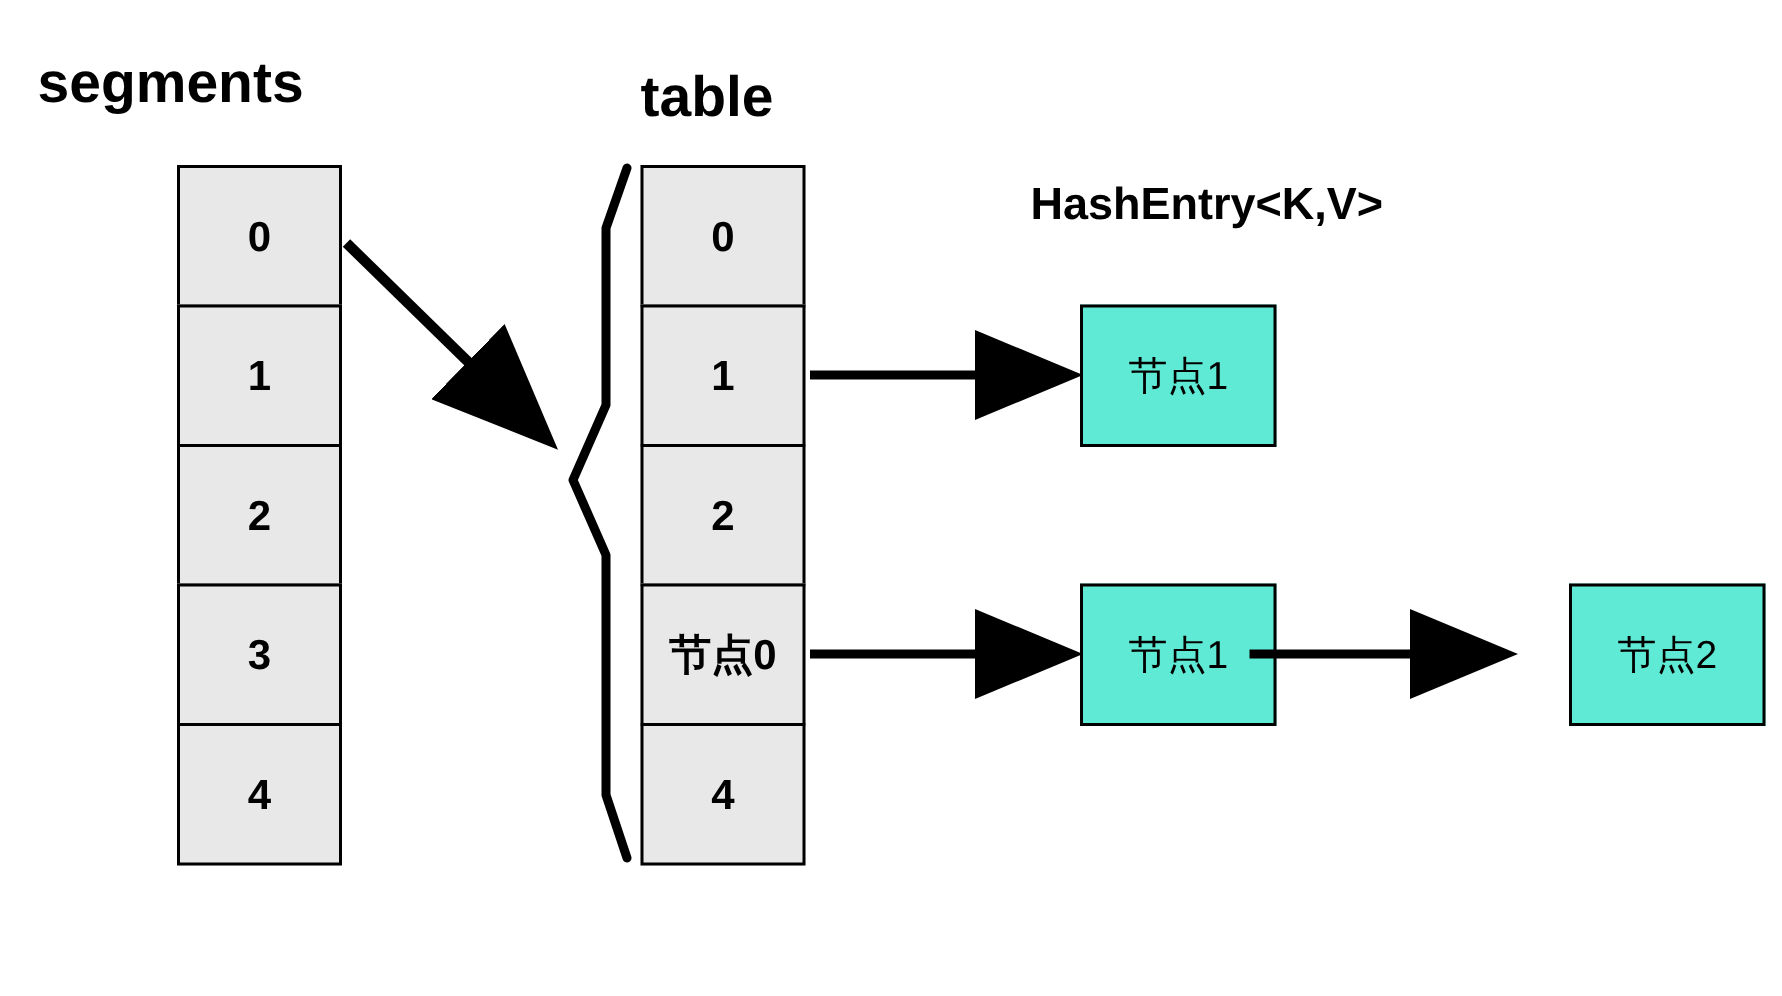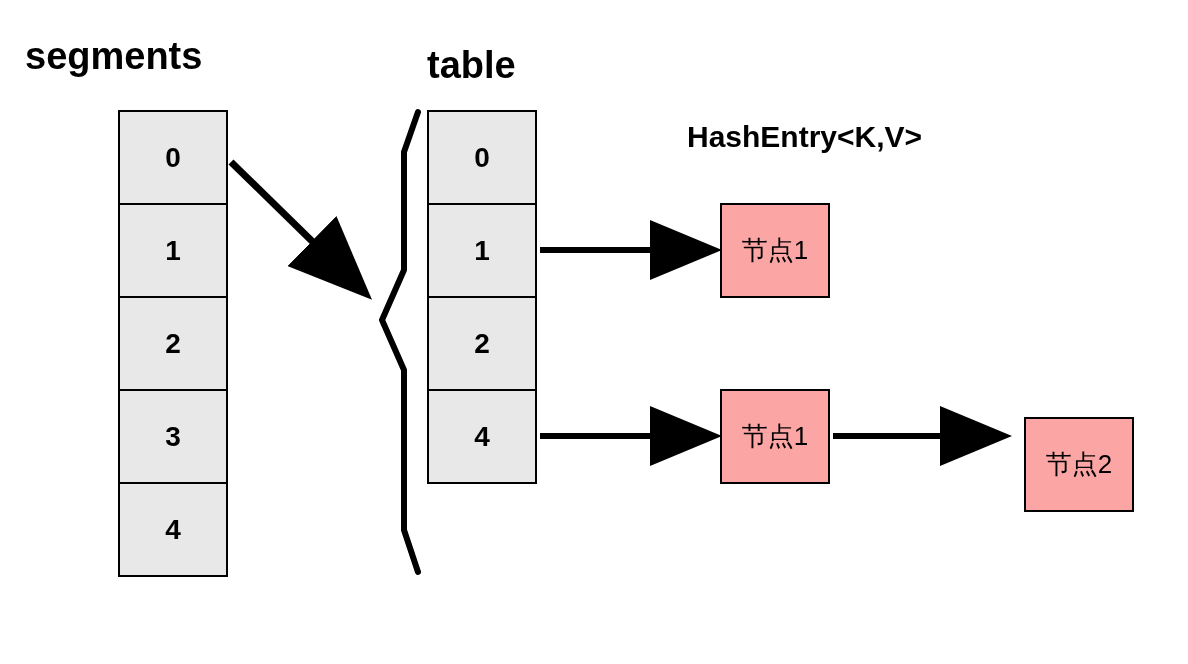--- a/index.html
+++ b/index.html
@@ -35,23 +35,23 @@
       justify-content: center;
       font-size: 28px;
       font-weight: bold;
       margin-top: -2px;
     }
     .cell:first-child {
       margin-top: 0;
     }
     .node-box {
       position: absolute;
-      width: 110px;
+      width: 131px;
       height: 95px;
-      background: #fca5a5;
+      background: #5eead4;
       border: 2px solid #000;
       display: flex;
       align-items: center;
       justify-content: center;
       font-size: 26px;
       font-weight: normal;
     }
     .entry-label {
       position: absolute;
       font-size: 30px;
@@ -79,27 +79,28 @@
   <div class="cell">1</div>
   <div class="cell">2</div>
   <div class="cell">3</div>
   <div class="cell">4</div>
 </div>
 
 <div class="column" style="left:427px; top:110px;">
   <div class="cell">0</div>
   <div class="cell">1</div>
   <div class="cell">2</div>
+  <div class="cell">节点0</div>
   <div class="cell">4</div>
 </div>
 
 <div class="node-box" style="left:720px; top:203px;">节点1</div>
 
 <div class="node-box" style="left:720px; top:389px;">节点1</div>
-<div class="node-box" style="left:1024px; top:389px;margin-top:28px;">节点2</div>
+<div class="node-box" style="left:1046px; top:389px;">节点2</div>
 
 <svg class="overlay">
   <defs>
     <marker id="arrowhead" markerWidth="12" markerHeight="10" refX="10" refY="5" orient="auto">
       <polygon points="0 0, 12 5, 0 10" fill="#000"></polygon>
     </marker>
   </defs>
 
   <line x1="231" y1="162" x2="362" y2="290" stroke="#000" stroke-width="7" marker-end="url(#arrowhead)"></line>
 

